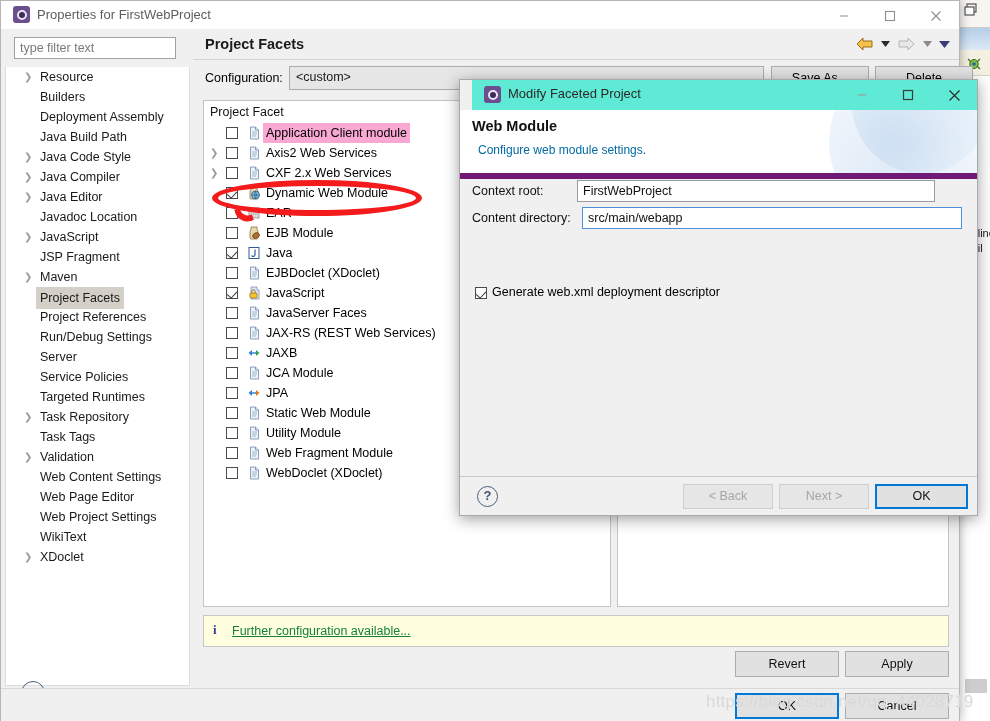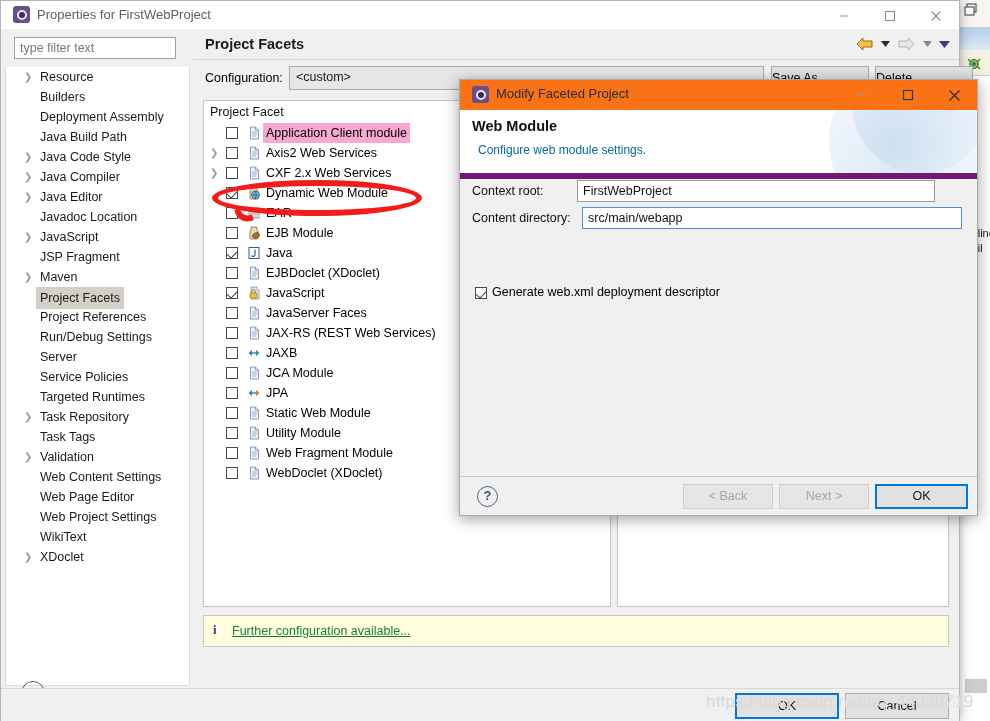--- a/index.html
+++ b/index.html
@@ -75,21 +75,21 @@
   .content { position:absolute; left:192px; top:0; width:766px; height:658px; background:#f0f0f0; }
   .content-head { position:relative; height:30px; background:#f0f0f0; border-bottom:1px solid #d2d2d2; }
   .content-head .ct { position:absolute; left:12px; top:6px; font-size:14.5px; font-weight:bold; color:#1b1b1b; }
   .nav-tools { position:absolute; right:8px; top:4px; display:flex; align-items:center; gap:3px; }
   .arrow-btn { width:22px; height:20px; display:flex; align-items:center; justify-content:center; }
   .caret { width:14px; height:20px; display:flex; align-items:center; justify-content:center; }
 
   .cfg-row { position:absolute; left:0; top:36px; width:766px; height:28px; }
   .cfg-lbl { position:absolute; left:12px; top:5px; font-size:12.5px; }
   .cfg-combo { position:absolute; left:96px; top:0; width:475px; height:24px; background:#e6e6e6; border:1px solid #ababab; font-size:12.5px; padding:3px 6px; color:#1a1a1a; }
-  .cfg-btn { position:absolute; top:0; height:24px; width:98px; background:#e1e1e1; border:1px solid #adadad; font-size:12.5px; line-height:22px; }
+  .cfg-btn { position:absolute; top:0; height:24px; width:98px; background:#e1e1e1; border:1px solid #adadad; font-size:12.5px; text-align:center; line-height:22px; }
 
   .facet-pane { position:absolute; left:10px; top:70px; width:408px; height:507px; background:#fff; border:1px solid #c4c4c4; overflow:hidden; }
   .facet-head { height:22px; line-height:22px; padding-left:6px; font-size:12.5px; color:#111; }
   .facet-row { position:relative; height:20px; line-height:20px; padding-left:22px; font-size:12.5px; white-space:nowrap; }
   .facet-row .exp { position:absolute; left:6px; top:0; width:12px; height:20px; color:#9a9a9a; font-size:10px; }
   .cbx { position:absolute; left:22px; top:4px; width:12px; height:12px; border:1px solid #4a4a4a; background:#fff; }
   .cbx.on::after { content:""; position:absolute; left:2px; top:1px; width:5px; height:8px; border:solid #3a3a3a; border-width:0 1.6px 1.6px 0; transform:rotate(42deg); }
   .fic { position:absolute; left:43px; top:3px; width:14px; height:14px; }
   .fname { display:inline-block; margin-left:40px; }
   .facet-row.hl .fname { background:#f9a8d4; padding:0 3px; margin-left:37px; }
@@ -102,21 +102,21 @@
 
   .ra-btns { position:absolute; right:10px; top:621px; display:flex; gap:6px; }
   .btn { height:26px; min-width:104px; padding:0 10px; background:#e1e1e1; border:1px solid #adadad; font-size:12.5px; text-align:center; line-height:24px; color:#111; }
   .btn.def { border:2px solid #0078d7; background:#e1e1e1; line-height:22px; }
 
   .props-foot { position:absolute; left:0; top:658px; width:958px; height:33px; background:#f0f0f0; border-top:1px solid #d8d8d8; }
   .foot-btns { position:absolute; right:10px; top:4px; display:flex; gap:6px; }
 
   
   .modal { position:absolute; left:459px; top:79px; width:519px; height:437px; background:#f0f0f0; border:1px solid #a9a9a9; box-shadow:0 3px 14px rgba(0,0,0,.38); }
-  .m-title { position:relative; height:30px; background:#f97316; }
+  .m-title { position:relative; height:30px; background:#5eead4;margin-left:12px; }
   .m-title .app-ico { position:absolute; left:12px; top:6px; width:17px; height:17px; border-radius:3px; background:#6b4e8e; display:flex; align-items:center; justify-content:center; }
   .m-title .app-ico i { width:10px; height:10px; border-radius:50%; border:2px solid #e9e4f2; background:#3c2b56; display:block; }
   .m-title .t-text { position:absolute; left:36px; top:6px; font-size:13px; color:#2b2b2b; }
   .m-wbtns { position:absolute; right:0; top:0; height:30px; display:flex; }
   .m-wbtn { width:46px; height:30px; display:flex; align-items:center; justify-content:center; color:#5a5a5a; }
 
   .m-head { position:relative; height:69px; background:#fff; border-bottom:6px solid #701a75; overflow:hidden; }
   .m-head .deco { position:absolute; right:-40px; top:-58px; width:188px; height:180px; border-radius:50%;
      background:radial-gradient(circle at 32% 72%, #dfeaf7 0%, #eef4fb 45%, #ffffff 74%); }
   .m-head .deco2 { position:absolute; right:-14px; top:-86px; width:140px; height:150px; border-radius:50%;
@@ -412,20 +412,24 @@
             </div>
         </div>
 
         <div class="detail-pane"></div>
 
         <div class="info-bar">
           <div class="ibi">i</div>
           <div class="ibl">Further configuration available...</div>
         </div>
 
+        <div class="ra-btns">
+          <div class="btn">Revert</div>
+          <div class="btn">Apply</div>
+        </div>
       </div>
 
       <div class="props-foot">
         <div class="foot-btns">
           <div class="btn def">OK</div>
           <div class="btn">Cancel</div>
         </div>
       </div>
     </div>
   </div>

